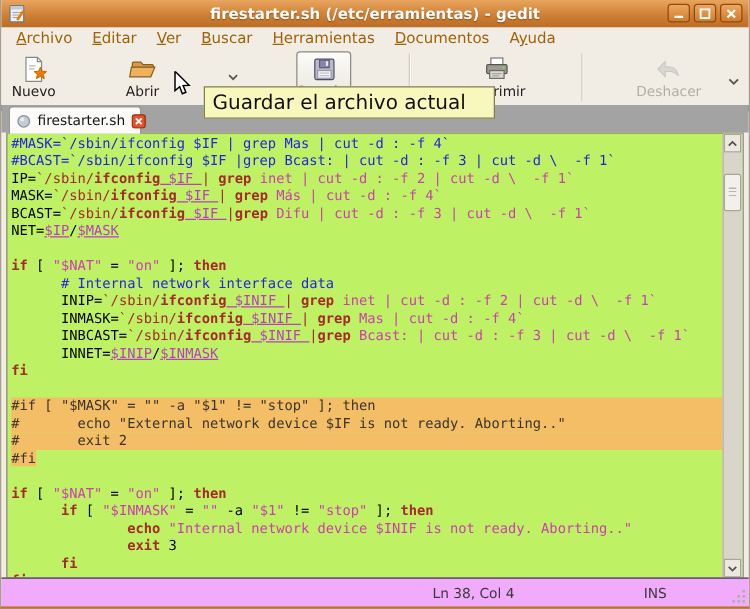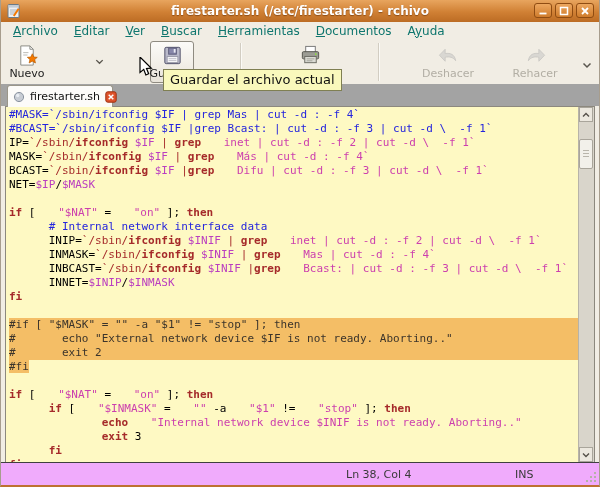--- a/index.html
+++ b/index.html
@@ -15,21 +15,21 @@
     display:flex;align-items:center;}
   .title-icon{width:16px;height:16px;margin-left:5px;}
   .title-text{position:absolute;left:0;right:0;text-align:center;
     font-size:12px;font-weight:bold;color:#fff;text-shadow:0 1px 1px rgba(90,40,0,.55);}
   .win-controls{position:absolute;right:5px;top:3px;display:flex;gap:3px;}
   .win-btn{width:18px;height:15px;border:1px solid #8f4c12;border-radius:3px;
     background:linear-gradient(#eda75f,#cf7c2c);display:flex;align-items:center;justify-content:center;box-sizing:border-box;}
   .win-btn svg{width:10px;height:10px;}
   
   .menubar{position:absolute;left:0;right:0;top:22px;height:17px;background:#f1ede4;
-    display:flex;align-items:center;padding-left:4px;font-size:12px;color:#0f766e;}
+    display:flex;padding-left:4px;font-size:12px;color:#a16207;}
   .menu-item{padding:1px 8px;}
   .menu-item u{text-decoration:underline;}
   
   .toolbar{position:absolute;left:0;right:0;top:39px;height:45px;background:#f1ede4;
     display:flex;align-items:center;padding-left:4px;border-bottom:5px solid #0c4a6e;gap:43px;}
   .tbtn{display:flex;flex-direction:column;align-items:center;justify-content:center;
     height:42px;min-width:44px;padding:1px 5px;border:1px solid transparent;border-radius:3px;
     font-size:11px;color:#1c1c1c;box-sizing:border-box;}
   .tbtn svg{width:23px;height:23px;display:block;}
   .tbtn.hovered{border-color:#8f8b81;background:linear-gradient(#fcfbf8,#e9e4da);}
@@ -43,30 +43,30 @@
   
   .tabstrip{position:absolute;left:0;right:0;top:84px;height:22px;background:#a3a3a3;}
   .tab{position:absolute;left:6px;top:1px;height:22px;width:106px;box-sizing:border-box;
     background:#fcfbf9;border:1px solid #9a968a;border-bottom:none;border-radius:3px 3px 0 0;
     display:flex;align-items:center;gap:5px;padding:0 5px;font-size:11px;color:#111;z-index:3;}
   .tab-file-icon svg{width:12px;height:12px;display:block;}
   .tab-close svg{width:12px;height:12px;display:block;}
   .tab-close{margin-left:auto;}
   
   .editor{position:absolute;left:4px;right:4px;top:106px;height:357px;
-    border:1px solid #8c887e;background:#fef9c3;display:flex;box-sizing:border-box;}
+    border:1px solid #8c887e;background:#bef264;display:flex;box-sizing:border-box;}
   .code{flex:1;overflow:hidden;margin:0;padding:1px 0 0 3px;white-space:pre;
     font-family:"DejaVu Sans Mono","Liberation Mono",monospace;font-size:11px;line-height:14px;color:#000;}
   .line{height:14px;}
   .tk-p{color:#000;}
   .tk-c{color:#2424dd;}
   .tk-b{color:#a52a2a;}
   .tk-B{color:#a52a2a;font-weight:bold;}
-  .tk-v{color:#ba3ec0;}
-  .tk-s{color:#cc3fae;margin-left:16px;}
+  .tk-v{color:#ba3ec0;text-decoration:underline;}
+  .tk-s{color:#cc3fae;}
   .line.hl{background:#f4be66;}
   .line.hl span{color:#3b342b;}
   .hl-inline{background:#f4be66;text-align:right;}
   .hl-inline span{color:#3b342b;}
   
   .vscroll{width:15px;background:#d9d5cb;border-left:1px solid #b7b3a9;position:relative;flex:0 0 auto;}
   .sbtn{position:absolute;left:0;width:14px;height:15px;background:#ece8df;border:1px solid #a9a59b;
     box-sizing:border-box;display:flex;align-items:center;justify-content:center;}
   .sbtn.up{top:0;}
   .sbtn.down{bottom:0;}
@@ -82,41 +82,41 @@
   .status-ins{position:absolute;left:514px;top:5px;}
   .resize-grip{position:absolute;right:2px;bottom:2px;width:12px;height:12px;
     background:
       radial-gradient(circle at 10px 10px,#b5b1a7 1px,transparent 1.4px),
       radial-gradient(circle at 10px 6px,#b5b1a7 1px,transparent 1.4px),
       radial-gradient(circle at 6px 10px,#b5b1a7 1px,transparent 1.4px),
       radial-gradient(circle at 10px 2px,#b5b1a7 1px,transparent 1.4px),
       radial-gradient(circle at 6px 6px,#b5b1a7 1px,transparent 1.4px),
       radial-gradient(circle at 2px 10px,#b5b1a7 1px,transparent 1.4px);}
   
-  .tooltip{position:absolute;left:162px;top:69px;padding:2px 6px 3px 6px;background:#f9f8bc;
-    border:1px solid #7f7f52;font-size:13px;color:#111;z-index:40;white-space:nowrap;}
+  .tooltip{position:absolute;left:162px;top:69px;padding:2px 22px 3px 6px;background:#f9f8bc;
+    border:1px solid #7f7f52;font-size:16px;color:#111;z-index:40;white-space:nowrap;}
   .cursor{position:absolute;left:137px;top:57px;z-index:50;}
 </style>
 </head>
 <body>
 
 <div class="window">
 
   <div class="titlebar">
     <span class="title-icon">
       <svg viewBox="0 0 16 16">
           <rect x="2" y="1.5" width="11" height="13" rx="1" fill="#eef0f2" stroke="#6b7a86"></rect>
           <rect x="2.5" y="2" width="10" height="2.6" fill="#c3ccd4"></rect>
           <line x1="4" y1="7" x2="11" y2="7" stroke="#9aa6b0" stroke-width="0.8"></line>
           <line x1="4" y1="9" x2="11" y2="9" stroke="#9aa6b0" stroke-width="0.8"></line>
           <line x1="4" y1="11" x2="9" y2="11" stroke="#9aa6b0" stroke-width="0.8"></line>
           <line x1="12.6" y1="5.8" x2="7.8" y2="13" stroke="#f57900" stroke-width="2"></line>
         </svg>
     </span>
-    <span class="title-text">firestarter.sh (/etc/firestarter) - rchivo</span>
+    <span class="title-text">firestarter.sh (/etc/erramientas) - gedit</span>
     <span class="win-controls">
         <span class="win-btn">
           <svg viewBox="0 0 10 10">
             <line x1="1.5" y1="7.5" x2="8.5" y2="7.5" stroke="#fff" stroke-width="1.8"></line>
           </svg>
         </span>
         <span class="win-btn">
           <svg viewBox="0 0 10 10">
             <rect x="1.5" y="1.5" width="7" height="7" fill="none" stroke="#fff" stroke-width="1.5"></rect>
           </svg>
@@ -145,20 +145,29 @@
           <svg viewBox="0 0 24 24">
             <path d="M5 2 h9.5 l3.5 3.5 V22 H5 Z" fill="#fff" stroke="#8a8a84"></path>
             <path d="M14.5 2 v3.5 H18" fill="none" stroke="#8a8a84"></path>
             <line x1="7.5" y1="9" x2="13" y2="9" stroke="#b9b9b3" stroke-width="1"></line>
             <line x1="7.5" y1="11.5" x2="12" y2="11.5" stroke="#b9b9b3" stroke-width="1"></line>
             <polygon points="17,10.2 18.6,13.6 22.2,13.9 19.5,16.2 20.3,19.8 17,17.9 13.7,19.8 14.5,16.2 11.8,13.9 15.4,13.6" fill="#f57900" stroke="#b95c00" stroke-width="0.7"></polygon>
           </svg>
         </span>
         <span>Nuevo</span>
       </span>
+      <span class="tbtn">
+        <span>
+          <svg viewBox="0 0 24 24">
+            <path d="M3 7 c0-.6.4-1 1-1 h6 l2 2 h7.5 c.6 0 1 .4 1 1 v2 H3 Z" fill="#d59b43" stroke="#8a5d1e"></path>
+            <path d="M2.2 10.2 h19.6 l-3.4 8 H0.8 Z" fill="#efb25c" stroke="#8a5d1e"></path>
+          </svg>
+        </span>
+        <span>Abrir</span>
+      </span>
       <span class="tb-arrow">
         <span><svg viewBox="0 0 12 12">
             <path d="M2.5 4.5 L6 8 L9.5 4.5" fill="none" stroke="#5a564e" stroke-width="1.5"></path>
           </svg></span>
       </span>
       <span class="tbtn hovered">
         <span>
           <svg viewBox="0 0 24 24">
             <rect x="4" y="3.5" width="16" height="17" rx="1.5" fill="#b9b9ca" stroke="#4c4c66"></rect>
             <rect x="8" y="4.2" width="8" height="6.4" fill="#8787aa" stroke="#5c5c7a"></rect>

